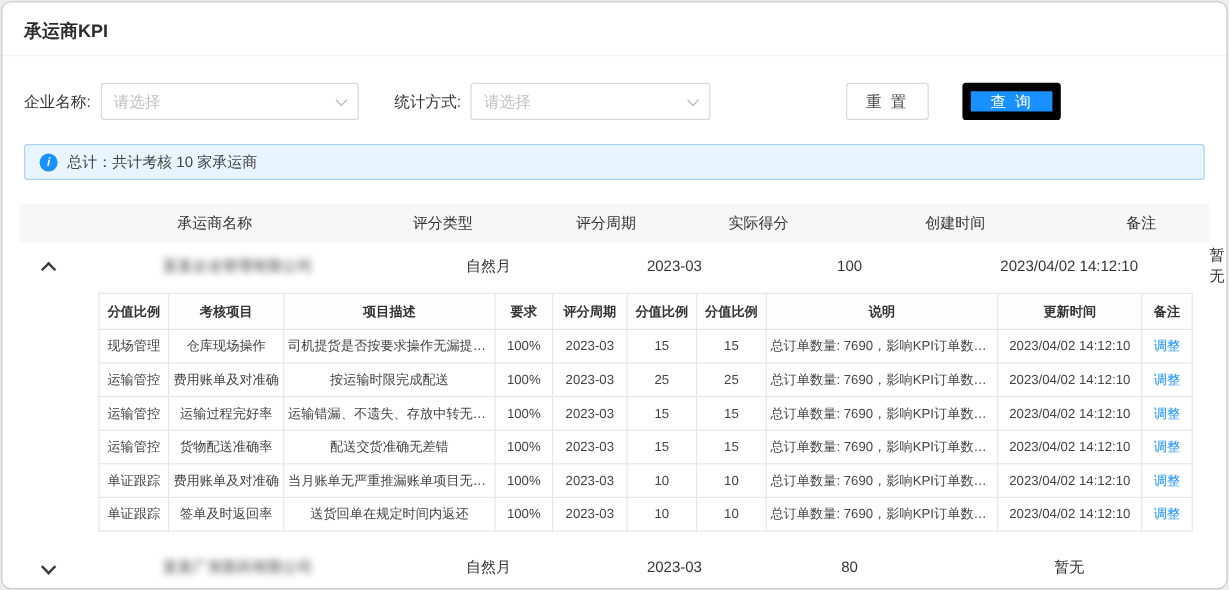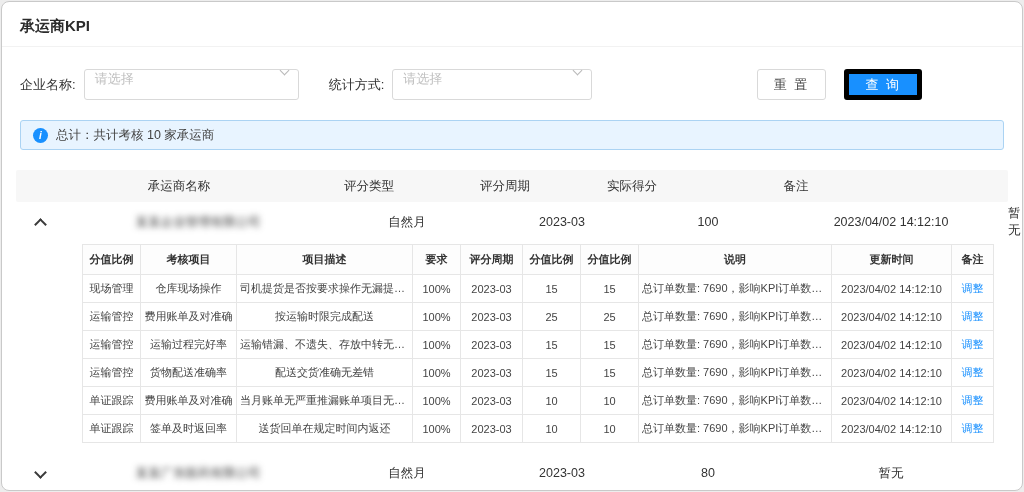--- a/index.html
+++ b/index.html
@@ -7,35 +7,35 @@
   .card {
     position:absolute; left:1px; top:1px; width:1022px; height:490px;
     background:#fff; border:1px solid #c9c9c9; border-radius:8px; overflow:hidden;
   }
   .page-head { padding:15px 18px 10px 18px; border-bottom:1px solid #f2f2f2; }
   .page-title { font-size:15px; font-weight:bold; color:#2b2b2b; }
 
   .filter-row { display:flex; align-items:center; padding:22px 18px 0 18px; }
   .f-label { font-size:13px; color:#333; margin-right:8px; white-space:nowrap; }
   .select {
-    display:flex; justify-content:space-between;
+    display:flex; align-items:center; justify-content:space-between;
     width:215px; height:31px; border:1px solid #d9d9d9; border-radius:3px;
     padding:0 10px; background:#fff; cursor:pointer;
   }
   .select.w2 { width:200px; }
   .placeholder { font-size:13px; color:#bfbfbf; }
   .sel-arrow { width:7px; height:7px; border-left:1px solid #b8b8b8; border-bottom:1px solid #b8b8b8; transform:rotate(-45deg); margin-top:-3px; }
   .gap { width:30px; }
   .spacer { flex:1; }
   .btn {
     height:31px; padding:0 16px; font-size:13px; border-radius:3px; cursor:pointer;
     display:inline-flex; align-items:center; justify-content:center; letter-spacing:2px;
   }
-  .btn-reset { background:#fff; border:1px solid #d9d9d9; color:#444; margin-right:18px; }
-  .btn-query { background:#1890ff; border:5px solid #000000; color:#fff; margin-right:82px; }
+  .btn-reset { background:#fff; border:1px solid #d9d9d9; color:#444; margin-right:28px; }
+  .btn-query { background:#1890ff; border:7px solid #000000; color:#fff; margin-right:120px; }
 
   .alert {
     margin:20px 18px 0 18px; height:30px; display:flex; align-items:center;
     background:#e8f4ff; border:1px solid #abd3f3; border-radius:3px; padding:0 12px;
   }
   .info-icon {
     width:15px; height:15px; border-radius:50%; background:#1890ff; color:#fff;
     font-size:10px; font-weight:bold; display:flex; align-items:center; justify-content:center;
     margin-right:8px; font-style:italic;
   }
@@ -94,20 +94,21 @@
   </div>
 
   <div class="outer-table">
 
     <div class="ogrid ohead">
       <div class="ocell"></div>
       <div class="ocell">承运商名称</div>
       <div class="ocell">评分类型</div>
       <div class="ocell">评分周期</div>
       <div class="ocell">实际得分</div>
+      <div class="ocell">创建时间</div>
       <div class="ocell">备注</div>
     </div>
 
     <div class="ogrid orow">
       <div class="chev-btn">
           <span class="chev up"></span>
         </div>
       <div class="ocell redacted">某某企业管理有限公司</div>
       <div class="ocell">自然月</div>
       <div class="ocell">2023-03</div>

